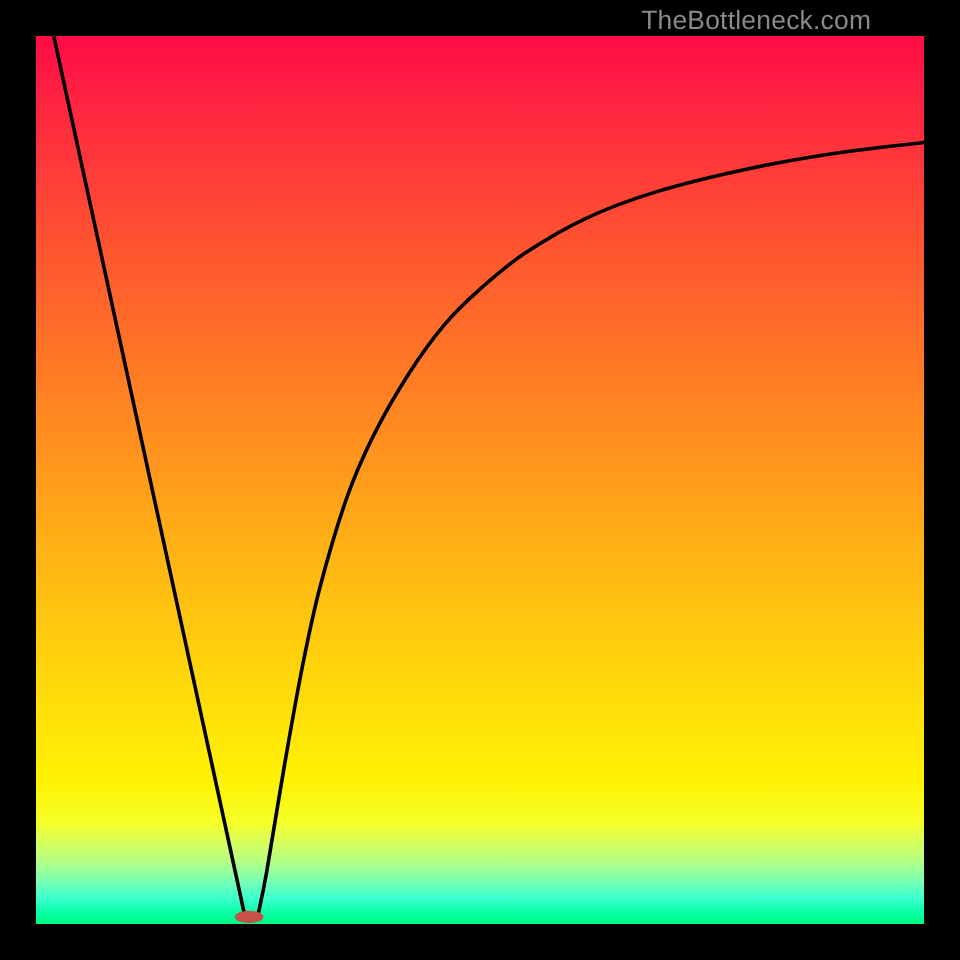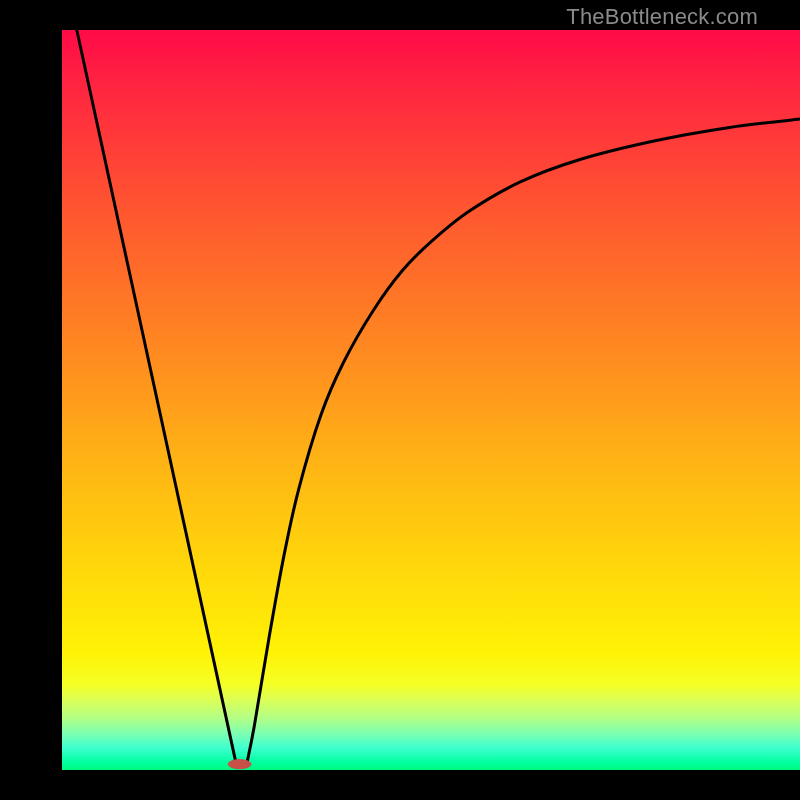--- a/index.html
+++ b/index.html
@@ -9,21 +9,20 @@
     height: 800px;
     background: #000000;
     font-family: Arial, Helvetica, sans-serif;
     overflow: hidden;
   }
   .frame {
     position: relative;
     width: 736px;
     height: 800px;
     background: #000000;
-    margin-left: 32px;
   }
   .plot {
     position: absolute;
     left: 30px;
     top: 30px;
     width: 740px;
     height: 740px;
     background: linear-gradient(to bottom,
       #ff0b47 0%,
       #ff2640 8%,

